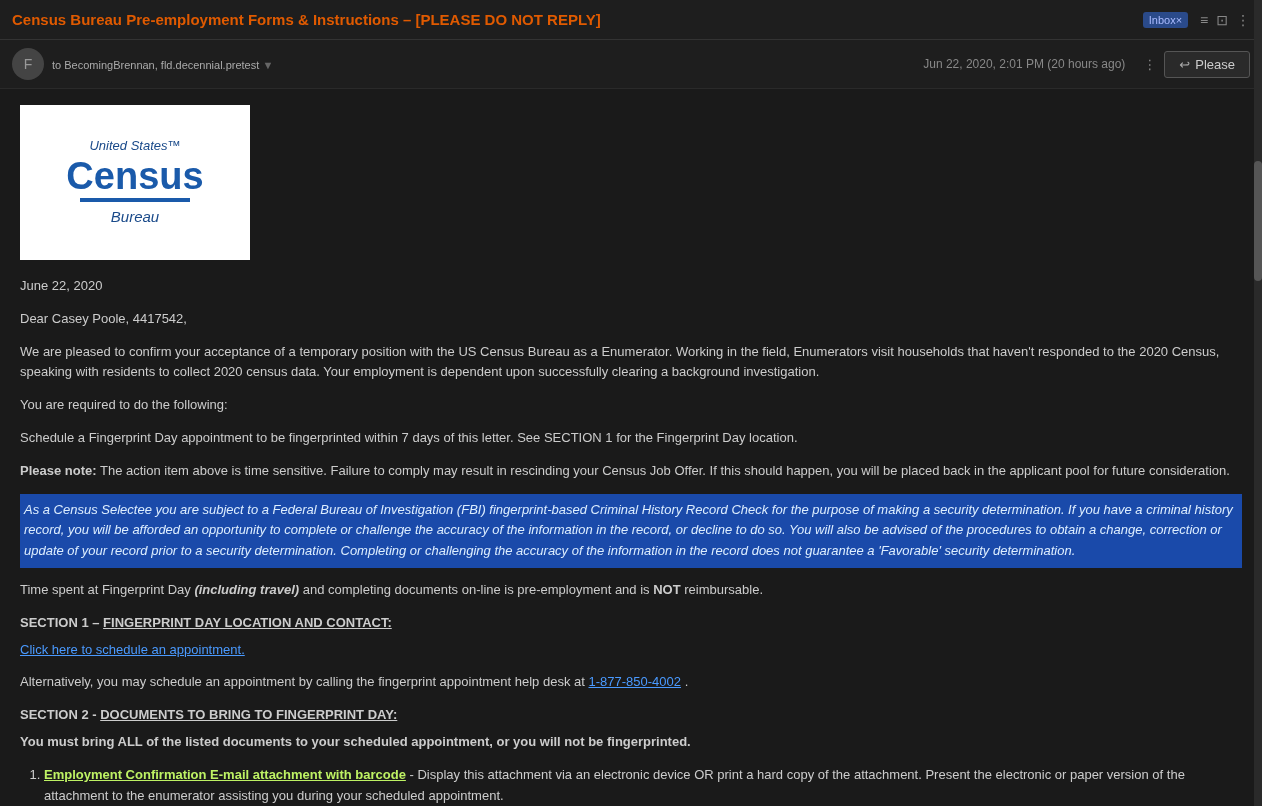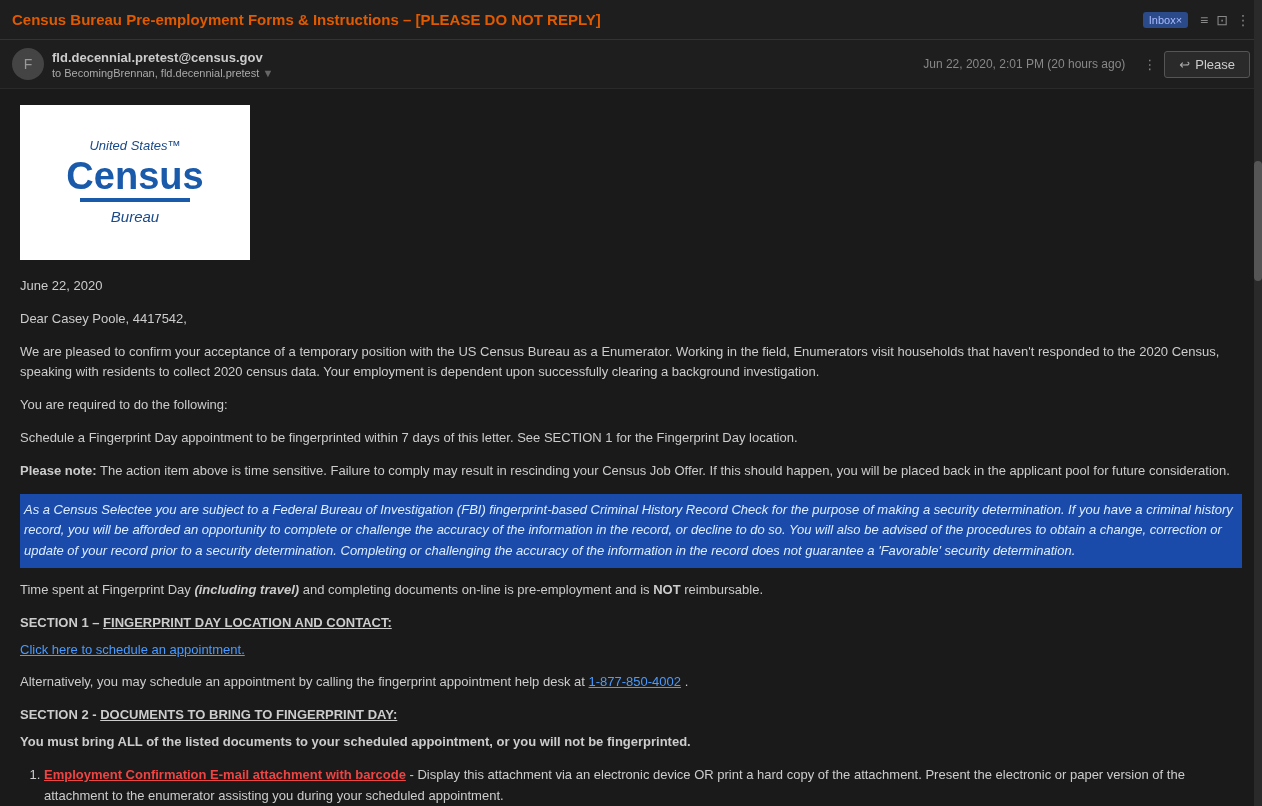--- a/index.html
+++ b/index.html
@@ -250,21 +250,20 @@
     <span>⊡</span>
     <span>⋮</span>
   </div>
 </div>
 
 <div class="sender-row">
   <div class="avatar-circle">
     <span>F</span>
   </div>
   <div class="sender-info">
-    <div class="sender-email">fld.decennial.pretest@census.gov</div>
     <div class="sender-to">
       <span>to BecomingBrennan, fld.decennial.pretest</span>
       <span style="color:#666">▼</span>
     </div>
   </div>
   <div class="date-area">
     <div>Jun 22, 2020, 2:01 PM (20 hours ago)</div>
   </div>
   <div style="display:flex;gap:6px;align-items:center;">
     <span style="color:#888;cursor:pointer;">⋮</span>
@@ -327,21 +326,21 @@
 
   <div class="section-heading para">
     <span>SECTION 2 -</span>
     <span class="section-heading-underline">DOCUMENTS TO BRING TO FINGERPRINT DAY:</span>
   </div>
 
   <div class="bold para">You must bring ALL of the listed documents to your scheduled appointment, or you will not be fingerprinted.</div>
 
   <ol>
     <li>
-      <span class="list-item-underline" style="color:#ef4444;cursor:pointer;">Employment Confirmation E-mail attachment with barcode</span>
+      <span class="list-item-underline" style="color:#bef264;cursor:pointer;">Employment Confirmation E-mail attachment with barcode</span>
       <span> - Display this attachment via an electronic device OR print a hard copy of the attachment. Present the electronic or paper version of the attachment to the enumerator assisting you during your scheduled appointment.</span>
     </li>
   </ol>
 
 </div>
 
 <div class="scrollbar-track">
   <div class="scrollbar-thumb"></div>
 </div>
 

